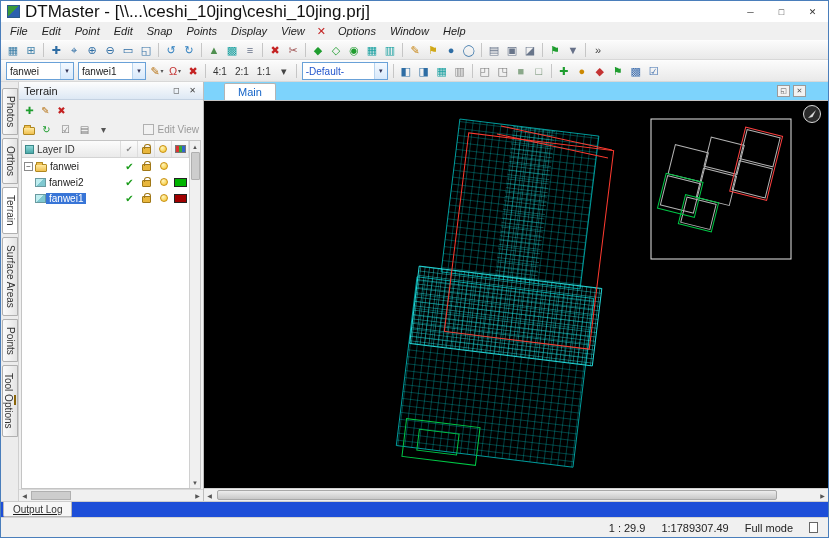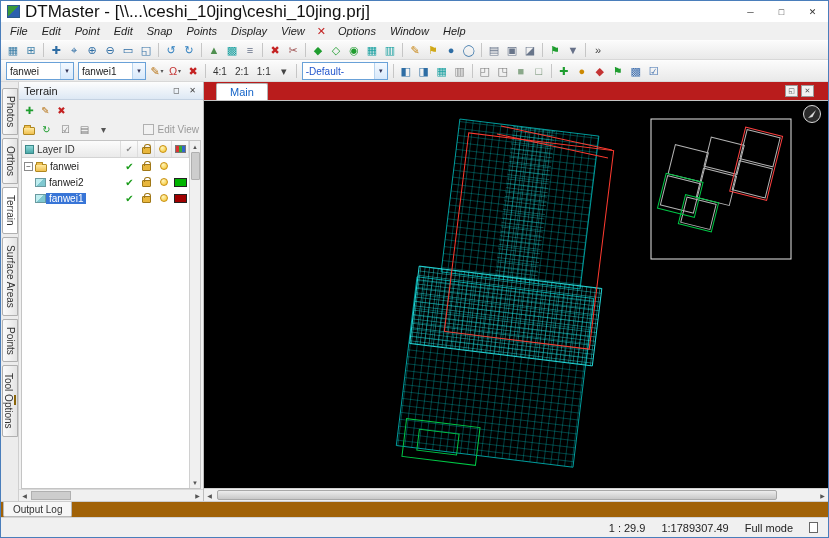--- a/index.html
+++ b/index.html
@@ -67,29 +67,29 @@
 .lock-icon::before{content:"";position:absolute;top:-4px;left:1px;width:5px;height:4px;border:1px solid #a07818;border-bottom:none;border-radius:3px 3px 0 0;}
 .bulb-icon{width:8px;height:8px;border-radius:50%;background:radial-gradient(circle at 35% 30%,#fff6c0,#f4c020);border:1px solid #c89010;display:inline-block;}
 .swatch{width:13px;height:9px;border:1px solid #222;display:inline-block;}
 .vscroll{width:11px;flex:0 0 11px;border-left:1px solid #d0d0d0;background:#f0f0f0;display:flex;flex-direction:column;align-items:center;}
 .scroll-arrow{width:11px;height:11px;font-size:6px;color:#555;display:flex;align-items:center;justify-content:center;flex:0 0 11px;}
 .vthumb{width:9px;height:28px;background:#cdcdcd;border:1px solid #b0b0b0;border-radius:1px;}
 .vspacer,.hspacer{flex:1;}
 .panel-hscroll{height:12px;flex:0 0 12px;display:flex;align-items:center;background:#f0f0f0;border-top:1px solid #d8d8d8;}
 .hthumb{width:40px;height:9px;background:#cdcdcd;border:1px solid #b0b0b0;margin-left:1px;flex:0 0 40px;}
 .main{flex:1;display:flex;flex-direction:column;min-width:0;}
-.view-tabbar{height:19px;flex:0 0 19px;background:#b91c1c;border-bottom:1px solid #c4c4c4;display:flex;align-items:flex-end;padding:0 10px;}
+.view-tabbar{height:19px;flex:0 0 19px;background:#7dd3fc;border-bottom:1px solid #c4c4c4;display:flex;align-items:flex-end;padding:0 18px;}
 .view-tab{height:17px;padding:0 13px;background:#fff;border:1px solid #b4b4b4;border-bottom:none;border-radius:2px 2px 0 0;color:#1464c8;font-size:11px;display:flex;align-items:center;margin-left:2px;}
 .vt-btns{margin-left:auto;display:flex;gap:3px;padding:0 4px 3px 0;}
 .vt-btn{width:13px;height:12px;border:1px solid #9a9a9a;background:#f2f2f2;font-size:7px;color:#555;display:flex;align-items:center;justify-content:center;}
 .canvas{flex:1;min-height:0;background:#000;position:relative;}
 .canvas svg{display:block;width:100%;height:100%;}
 .main-hscroll{height:13px;flex:0 0 13px;background:#f0f0f0;border-top:1px solid #d0d0d0;display:flex;align-items:center;}
 .main-hthumb{height:10px;flex:0 0 560px;background:linear-gradient(#ececec,#c8c8c8);border:1px solid #a8a8a8;border-radius:2px;margin-left:2px;}
-.output-strip{height:16px;flex:0 0 16px;background:#a16207;border-top:1px solid #cdcdcd;display:flex;align-items:flex-start;padding-left:2px;}
+.output-strip{height:16px;flex:0 0 16px;background:#1d4ed8;border-top:1px solid #cdcdcd;display:flex;align-items:flex-start;padding-left:2px;text-decoration:underline;}
 .output-tab{height:15px;padding:0 9px;font-size:10px;color:#333;background:#f6f6f6;border:1px solid #b8b8b8;border-top:none;border-radius:0 0 2px 2px;display:flex;align-items:center;}
 .statusbar{height:20px;flex:0 0 20px;background:#f0f0f0;border-top:1px solid #d4d4d4;display:flex;align-items:center;justify-content:flex-end;gap:16px;padding-right:10px;font-size:11px;color:#222;}
 .status-part{white-space:nowrap;}
 .doc-icon{width:9px;height:11px;border:1px solid #666;background:#fff;flex:0 0 9px;}
 </style>
 </head>
 <body>
 
 <div class="window">
 

